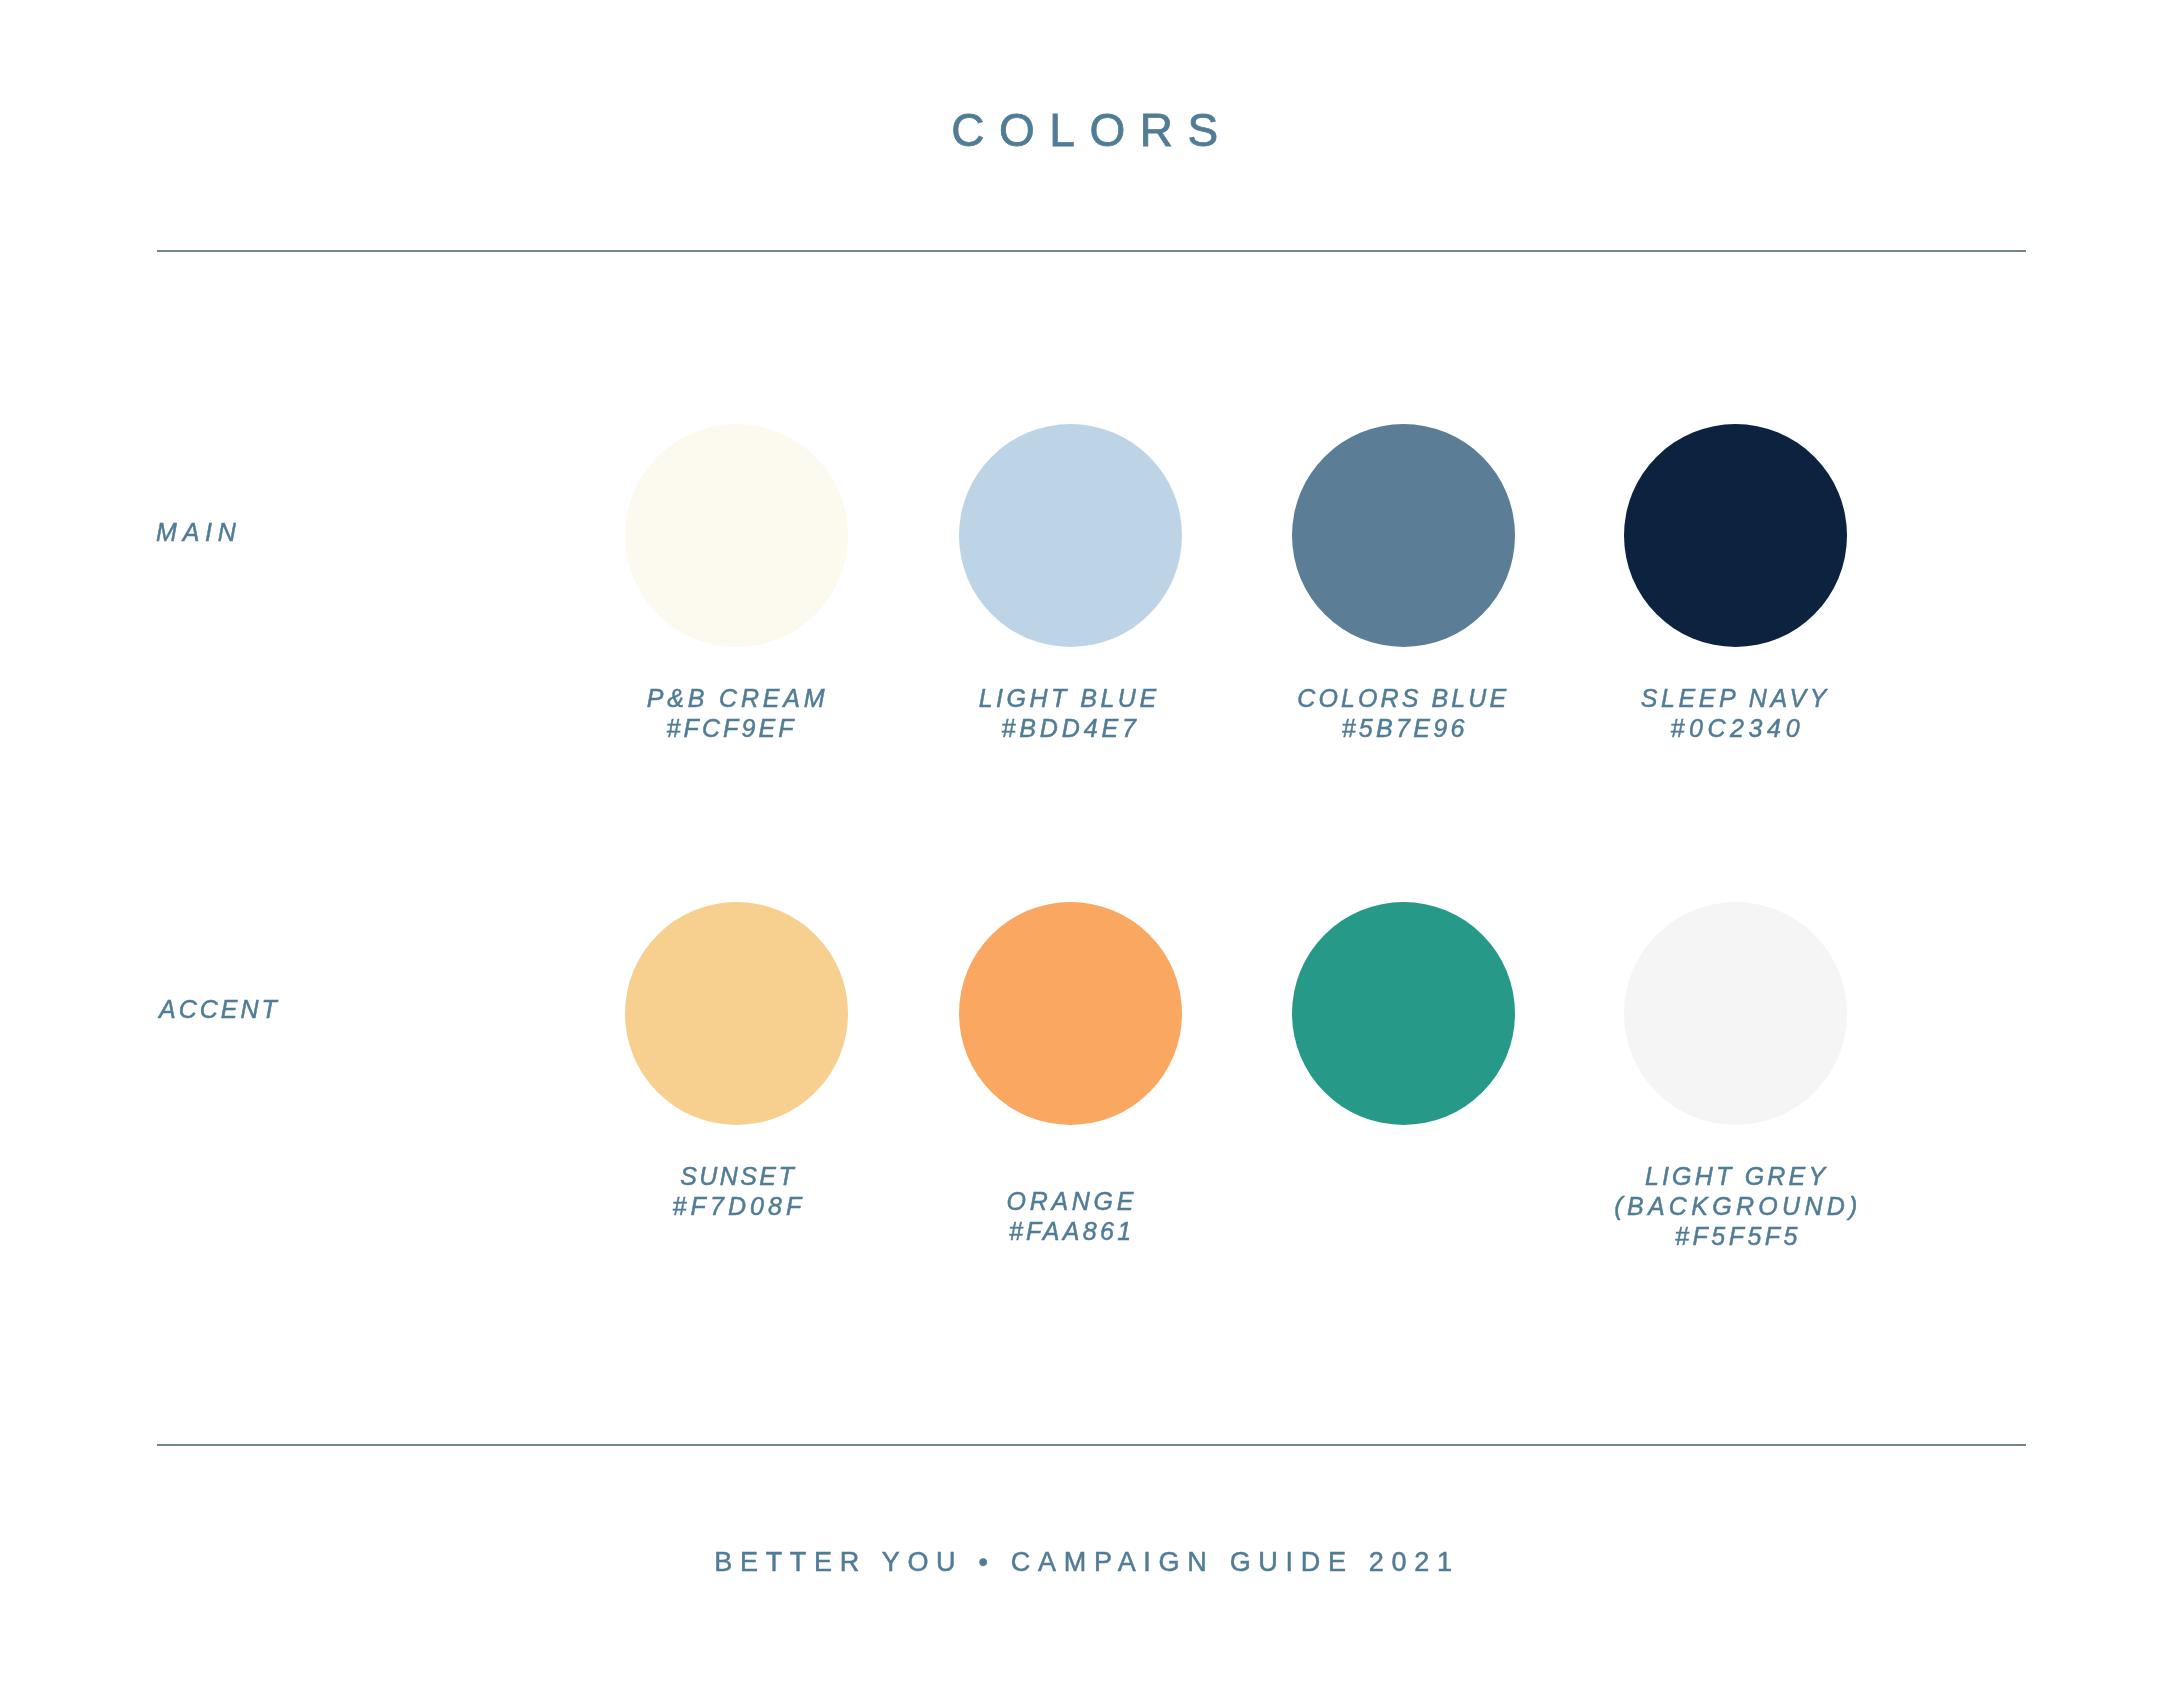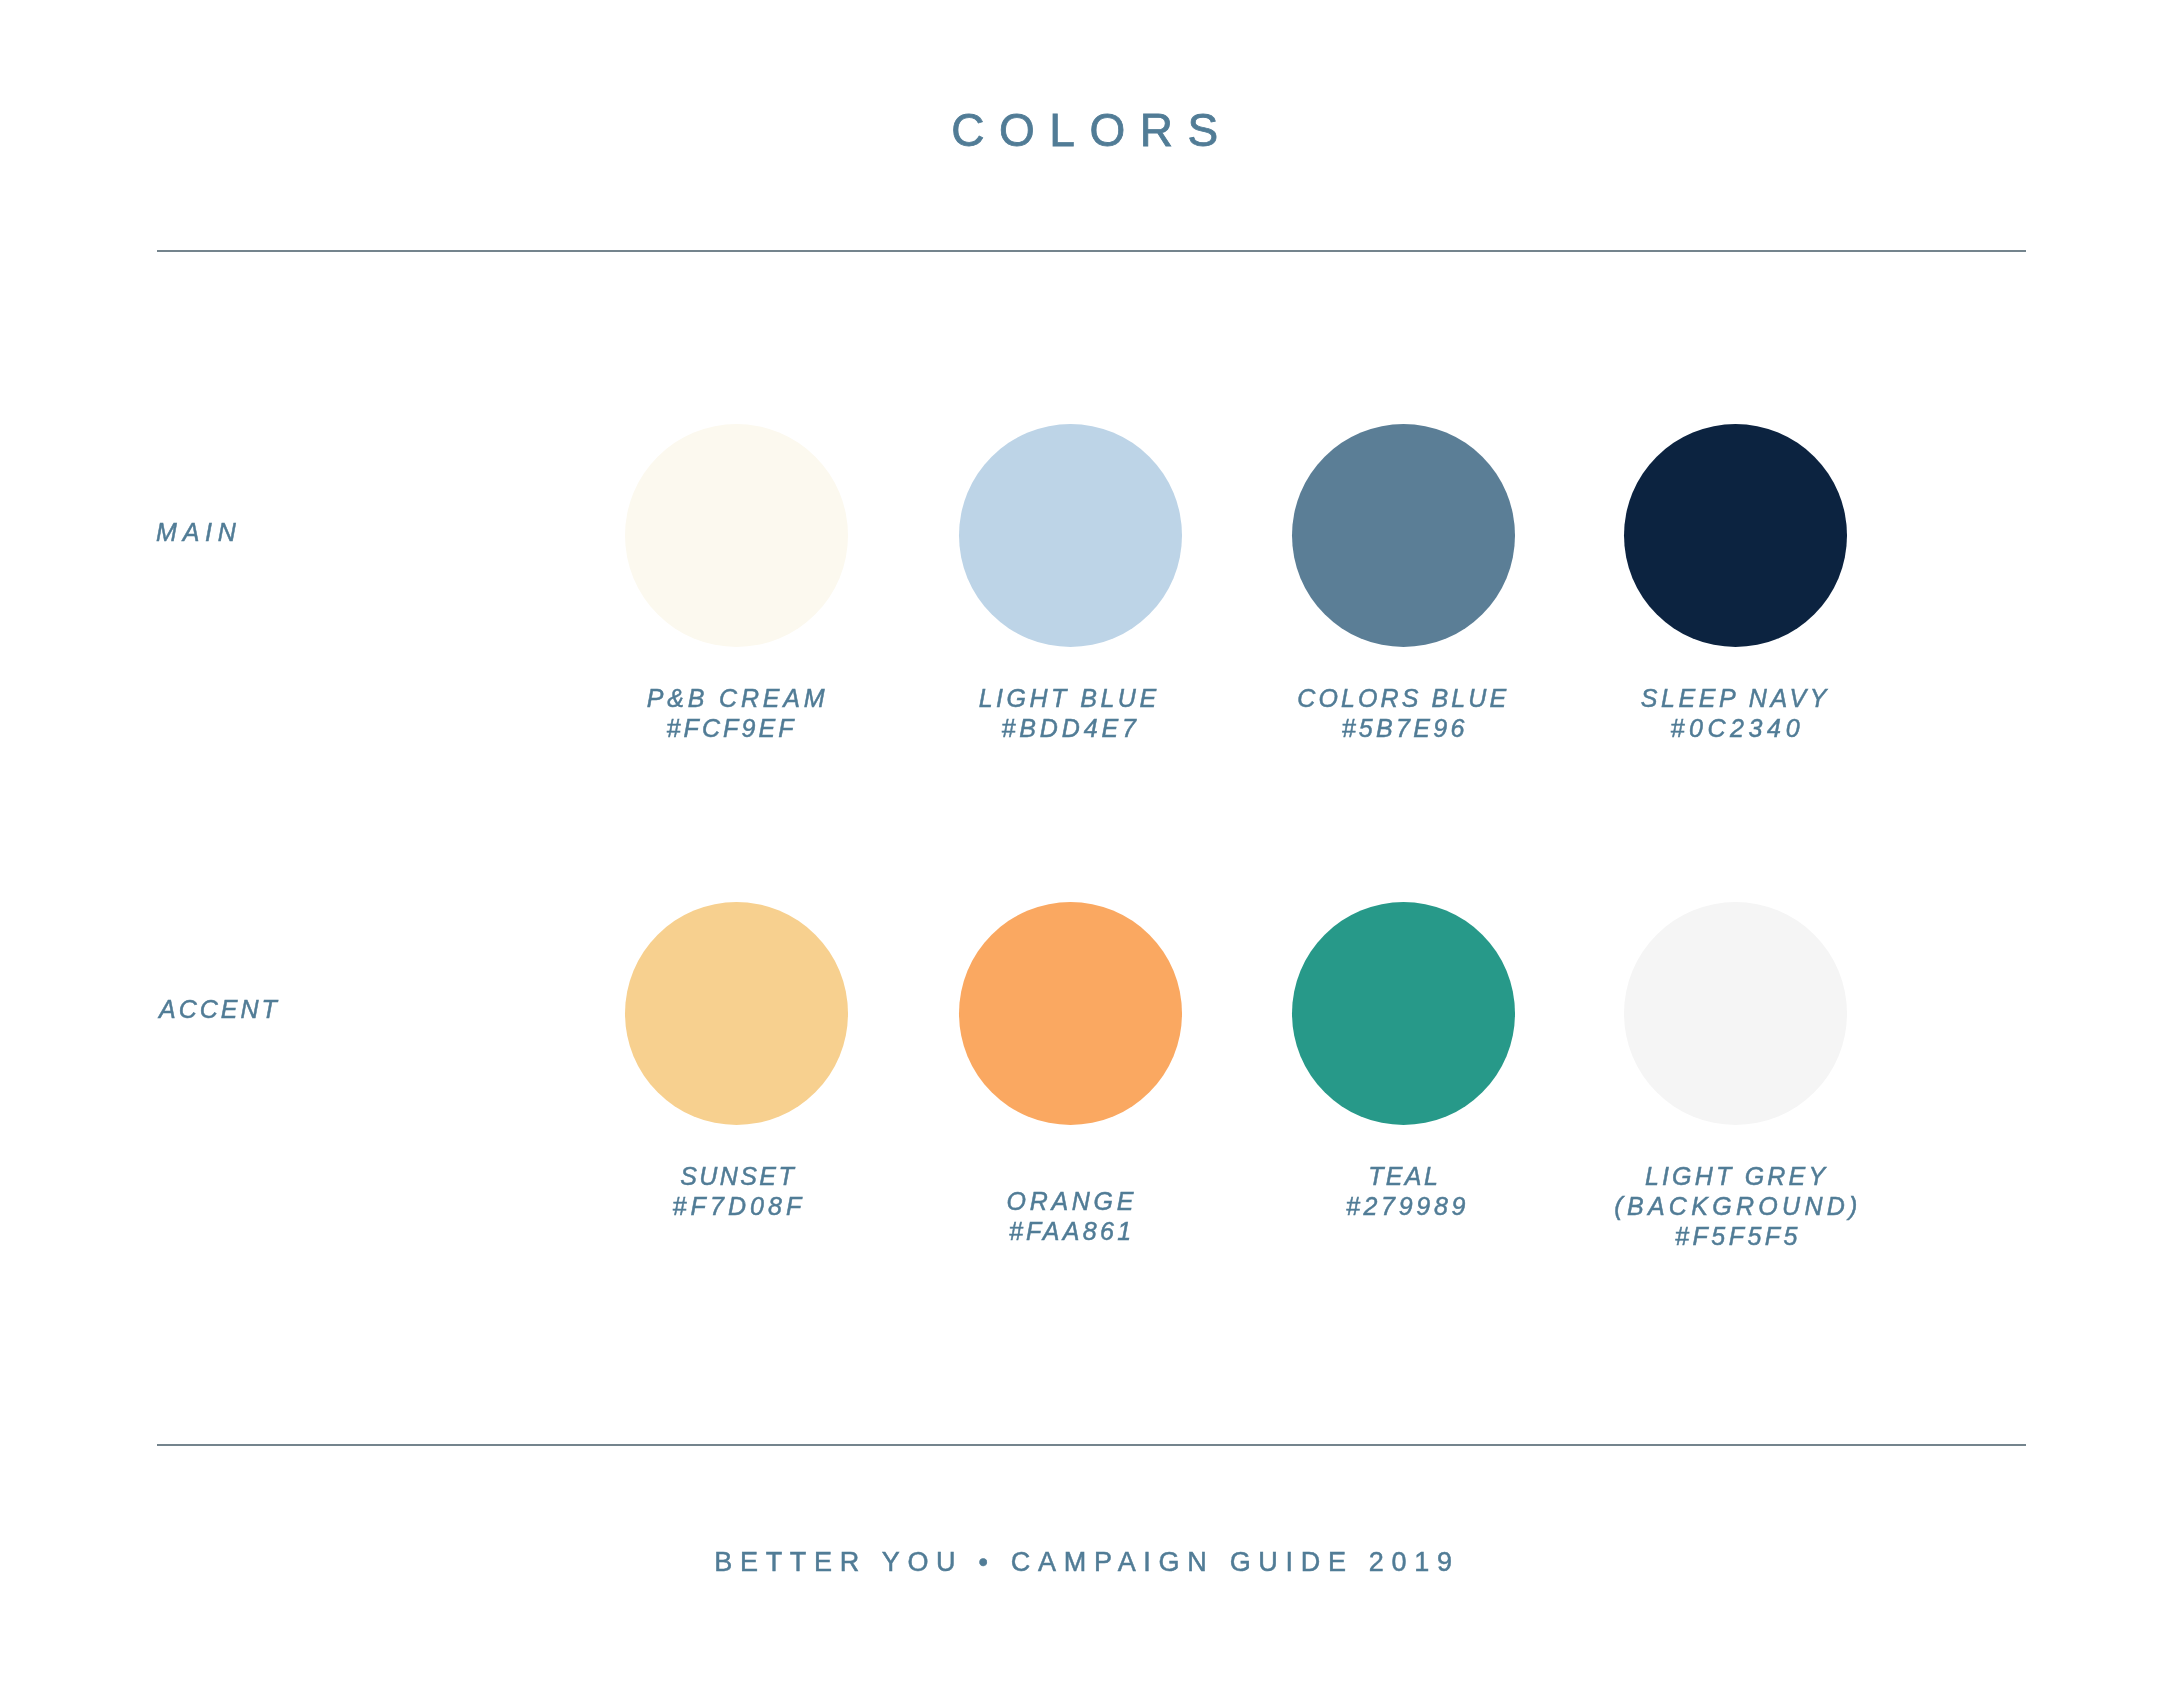--- a/index.html
+++ b/index.html
@@ -71,28 +71,24 @@
   <div class="swatch" style="left: 1624px; top: 902px; background: rgb(245, 245, 245);"></div>
 
   <div class="cap" style="left:536px;top:1161px">
     <div class="nm" style="letter-spacing:2.4px;padding-left:2.4px">SUNSET</div>
     <div class="hx" style="letter-spacing:4.1px;padding-left:4.1px">#F7D08F</div>
   </div>
   <div class="cap" style="left:869px;top:1186px">
     <div class="nm" style="letter-spacing:3.7px;padding-left:3.7px">ORANGE</div>
     <div class="hx" style="letter-spacing:3.3px;padding-left:3.3px">#FAA861</div>
   </div>
-  <div class="cap" style="left:1202px;top:1161px">
-    <div class="nm" style="letter-spacing:2.4px;padding-left:2.4px">TEAL</div>
-    <div class="hx" style="letter-spacing:3.7px;padding-left:9px">#279989</div>
-  </div>
   <div class="cap" style="left:1534px;top:1161px">
     <div class="nm" style="letter-spacing:3.2px;padding-left:3.2px">LIGHT GREY</div>
     <div class="nm" style="letter-spacing:4.3px;padding-left:6px">(BACKGROUND)</div>
     <div class="hx" style="letter-spacing:3.5px;padding-left:6.1px">#F5F5F5</div>
   </div>
 
   <div class="rule bottom"></div>
 
-  <div class="footer">BETTER YOU • CAMPAIGN GUIDE 2019</div>
+  <div class="footer">BETTER YOU • CAMPAIGN GUIDE 2021</div>
 
 </div>
 
 
 </body></html>

